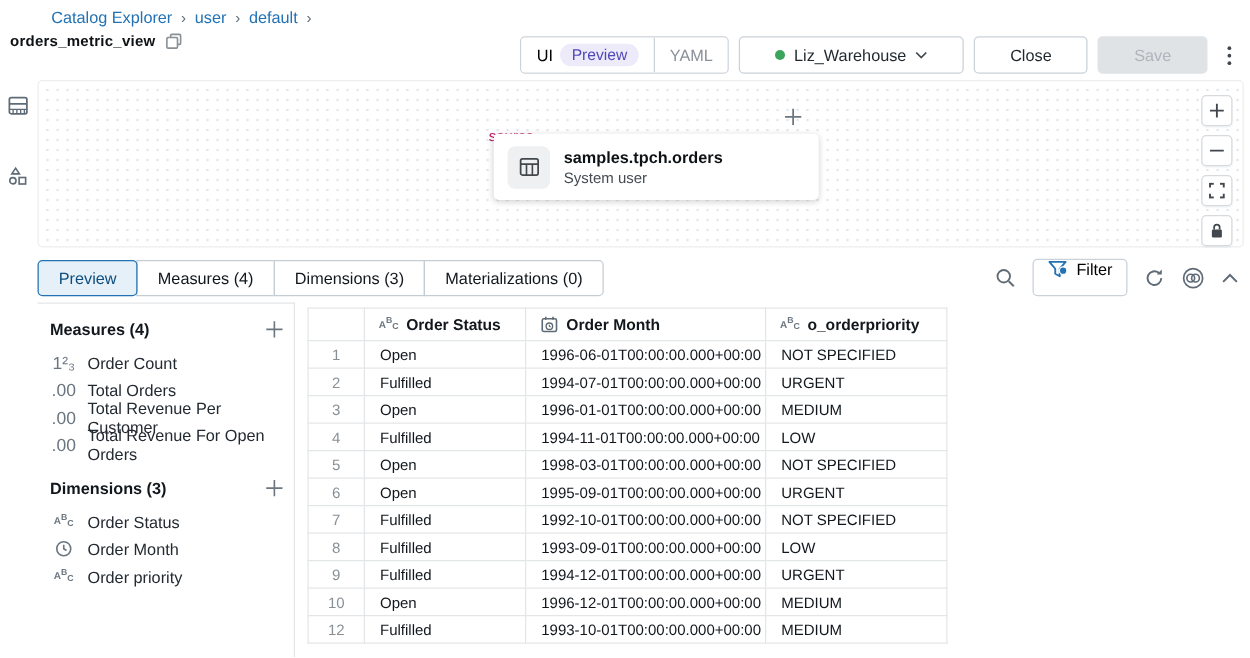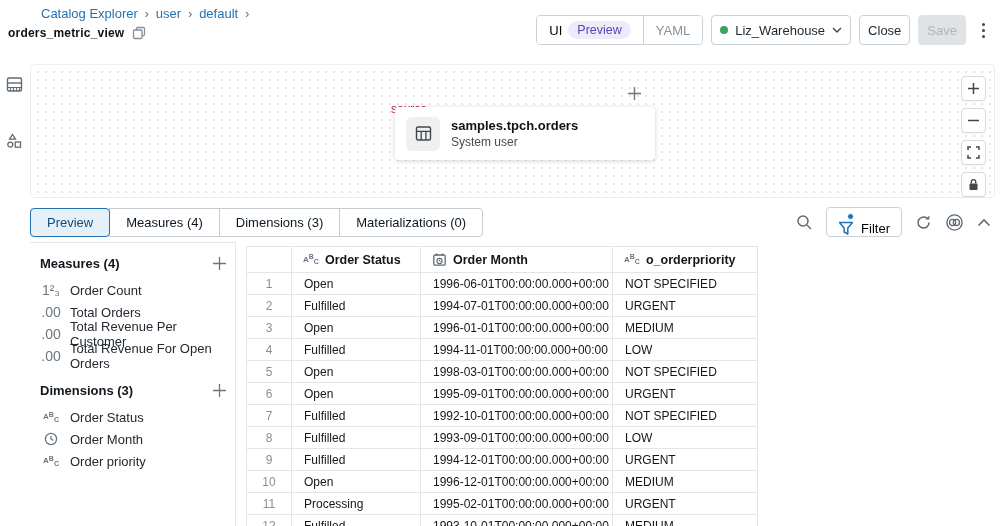--- a/index.html
+++ b/index.html
@@ -8,27 +8,27 @@
   .page { position:relative; width:1000px; height:526px; background:#fff; }
 
   
   .breadcrumb { position:absolute; left:9px; top:6px; font-size:13px; display:flex; gap:7px; align-items:center;margin-left:32px; }
   .breadcrumb a { color:#2272B4; text-decoration:none; cursor:pointer; }
   .crumb-sep { color:#5F6B76; font-size:12px; }
   .title-row { position:absolute; left:8px; top:26px; display:flex; align-items:center; gap:8px; }
   .page-title { font-size:12px; font-weight:bold; color:#0E1215; letter-spacing:.2px; }
   .copy-btn { color:#889096; display:flex; cursor:pointer; }
 
-  .toolbar { position:absolute; right:8px; top:22px; display:flex; align-items:center; gap:8px; height:16px;margin-left:36px; }
+  .toolbar { position:absolute; right:8px; top:36px; display:flex; align-items:center; gap:8px; height:16px;margin-left:36px; }
   .seg-group { display:flex; height:30px; border:1px solid #C9D1D9; border-radius:4px; overflow:hidden; background:#fff; }
   .seg { display:flex; align-items:center; gap:6px; padding:0 12px; font-size:13px; cursor:pointer; background:#fff; border:none; }
   .seg + .seg { border-left:1px solid #C9D1D9; }
   .seg .pill { background:#EDEBFA; color:#5248B8; border-radius:10px; padding:2px 9px; font-size:12.5px; }
   .seg.muted { color:#8B9198; }
-  .btn { height:30px; display:flex; align-items:center; gap:7px; padding:0 8px; font-size:13px;
+  .btn { height:30px; display:flex; align-items:center; gap:7px; padding:0 28px; font-size:13px;
          border:1px solid #C9D1D9; border-radius:4px; background:#fff; cursor:pointer; color:#1F272D;justify-content:flex-end; }
   .btn.disabled { background:#DFE3E6; border-color:#DFE3E6; color:#AEB5BB; cursor:default; }
   .status-dot { width:8px; height:8px; border-radius:50%; }
   .kebab { width:18px; height:30px; display:flex; flex-direction:column; justify-content:center; align-items:center; gap:3px; cursor:pointer; }
   .kebab i { width:3px; height:3px; border-radius:50%; background:#41474D; }
 
   
   .canvas { position:absolute; left:30px; top:64px; width:965px; height:134px;
     border:1px solid #EDEDED; border-radius:4px; background:#fff;
     background-image:radial-gradient(circle, #E2E4E6 1px, transparent 1.3px);
@@ -47,21 +47,21 @@
 
   
   .tabs { position:absolute; left:30px; top:208px; display:flex; height:29px; }
   .tab { display:flex; align-items:center; padding:0 16px; font-size:13px; background:#fff;
     border:1px solid #C5CDD4; margin-left:-1px; cursor:pointer; color:#11171C; white-space:nowrap; }
   .tab:first-child { margin-left:0; border-radius:4px 0 0 4px; }
   .tab:last-child { border-radius:0 4px 4px 0; }
   .tab.selected { background:#E6F0F8; border:1px solid #2272B4; color:#0E4D7E; z-index:2; border-radius:4px; }
   .tabbar-right { position:absolute; right:9px; top:207px; height:30px; display:flex; align-items:center; gap:13px; }
   .ticon { color:#5F6B76; display:flex; cursor:pointer; }
-  .filter-btn { position:relative; height:30px; display:flex; align-items:flex-end; gap:7px; padding:0 11px;
+  .filter-btn { position:relative; height:30px; display:flex; align-items:flex-start; gap:7px; padding:0 11px;
     border:1px solid #C9D1D9; border-radius:4px; background:#fff; font-size:13px; cursor:pointer; }
   .filter-badge { position:absolute; left:20px; top:5px; width:7px; height:7px; border-radius:50%; background:#2272B4; border:1.5px solid #fff; }
 
   
   .panel { position:absolute; left:30px; top:242px; width:206px; height:284px;
     border-top:1px solid #E3E6E8; border-right:1px solid #E3E6E8; padding:9px 8px 0 10px; }
   .sec-head { display:flex; align-items:center; justify-content:space-between; height:22px; margin-bottom:5px; }
   .sec-title { font-size:13px; font-weight:bold; color:#11171C; }
   .sec-plus { color:#6B7680; cursor:pointer; display:flex; }
   .pitem { display:flex; align-items:center; gap:8px; height:22px; font-size:13px; color:#232A31; cursor:pointer; }
@@ -402,26 +402,20 @@
           <td>1994-12-01T00:00:00.000+00:00</td>
           <td>URGENT</td>
         </tr>
       <tr>
           <td class="rownum">10</td>
           <td>Open</td>
           <td>1996-12-01T00:00:00.000+00:00</td>
           <td>MEDIUM</td>
         </tr>
       <tr>
-          <td class="rownum">11</td>
-          <td>Processing</td>
-          <td>1995-02-01T00:00:00.000+00:00</td>
-          <td>URGENT</td>
-        </tr>
-      <tr>
           <td class="rownum">12</td>
           <td>Fulfilled</td>
           <td>1993-10-01T00:00:00.000+00:00</td>
           <td>MEDIUM</td>
         </tr>
     </tbody>
   </table>
 
 </div>
 

